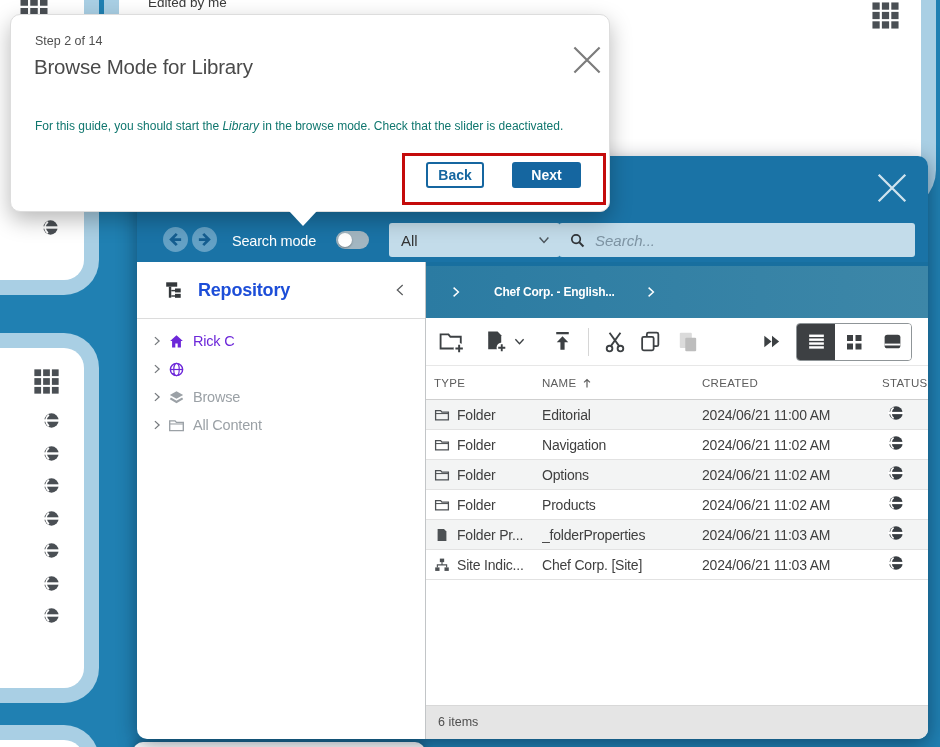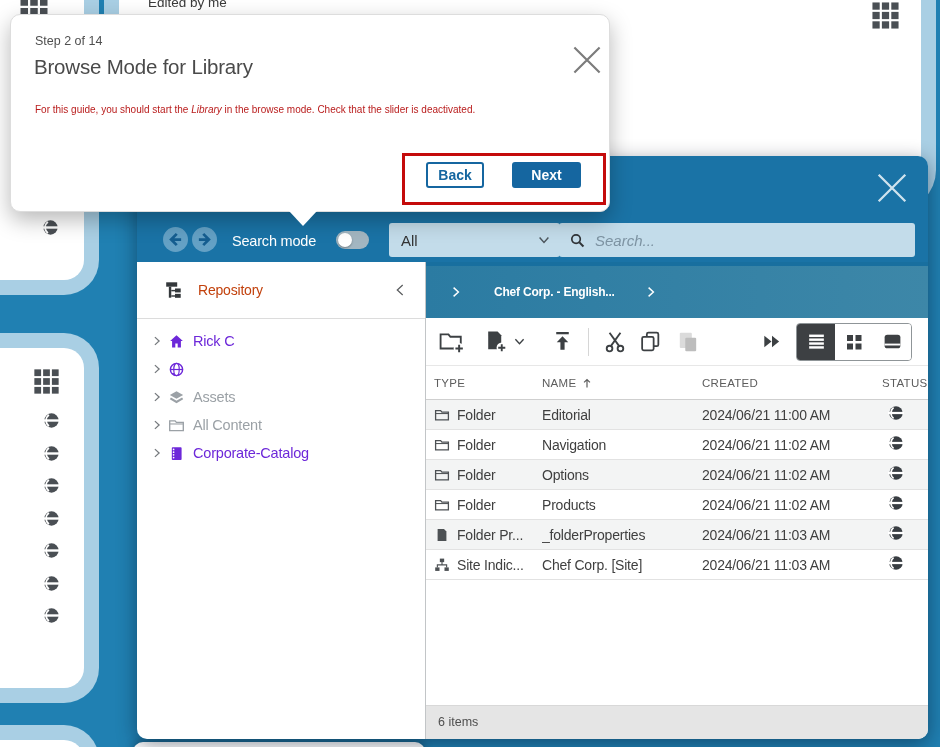--- a/index.html
+++ b/index.html
@@ -35,21 +35,21 @@
   .searchbox{position:absolute;left:422px;top:67px;width:356px;height:34px;background:#c3dcea;border-radius:3px;
           display:flex;align-items:center;}
   .searchbox svg{margin:0 7px 0 10px;color:#2f3337;flex:none;}
   .searchbox input{border:0;outline:0;background:transparent;flex:1;font-size:15px;color:#333;font-family:inherit;height:100%;}
   .searchbox input::placeholder{color:#7d93a2;font-style:italic;}
 
   .win-body{flex:1;display:flex;min-height:0;}
   .left-panel{width:288px;flex:none;background:#fff;border-right:1px solid #c2c5c7;border-radius:0 0 0 10px;display:flex;flex-direction:column;}
   .repo-header{height:56px;flex:none;border-bottom:1px solid #dcdcdc;display:flex;align-items:center;}
   .repo-header .ric{margin:0 12px 0 27px;color:#34383b;}
-  .repo-title{font-size:14px;color:#c2410c;flex:1;letter-spacing:-.2px;}
+  .repo-title{font-size:18px;color:#1d4ed8;flex:1;letter-spacing:-.2px;font-weight:bold;}
   .repo-collapse{margin-right:16px;color:#5a5c5e;}
   .tree{padding-top:8px;}
   .titem{height:28px;display:flex;align-items:center;padding-left:13px;font-size:14.5px;color:#6d28d9;cursor:pointer;letter-spacing:-.2px;}
   .titem .exp{color:#75797d;margin-right:4px;}
   .titem .ti{margin-right:8px;}
   .titem.muted{color:#9ba1a6;}
 
   .right-panel{flex:1;display:flex;flex-direction:column;min-width:0;border-radius:0 0 10px 0;background:#fff;}
   .crumbbar{height:56px;flex:none;background:linear-gradient(90deg,#2b7ba2,#3d87a8);border-top:4px solid #186f9f;
             box-sizing:border-box;display:flex;align-items:center;color:#fff;}
@@ -77,21 +77,21 @@
   .rows-spacer{flex:1;}
   .statusbar{flex:none;border-top:1px solid #d8d8d8;font-size:12.5px;color:#4f4f4f;padding:9px 0 10px 12px;border-radius:0 0 10px 0;background:#e5e5e5;}
 
   
   .tour{position:absolute;left:10px;top:14px;width:600px;height:198px;background:#fff;border:1px solid #ddd;
         box-sizing:border-box;border-radius:10px;box-shadow:0 8px 22px rgba(0,0,0,.28);z-index:50;}
   .tour-pointer{position:absolute;left:289px;top:211px;width:0;height:0;z-index:51;
         border-left:14px solid transparent;border-right:14px solid transparent;border-top:15px solid #fff;}
   .tour-step{position:absolute;left:24px;top:19px;font-size:12.5px;color:#4f4f4f;}
   .tour-title{position:absolute;left:23px;top:40px;font-size:20.5px;color:#4a4a4a;letter-spacing:-.2px;}
-  .tour-body{position:absolute;left:24px;top:77px;width:548px;font-size:10px;line-height:1.55;color:#b91c1c;}
+  .tour-body{position:absolute;left:24px;top:90px;width:548px;font-size:12px;line-height:1.55;color:#0f766e;}
   .tour-close{position:absolute;left:558px;top:27px;width:36px;height:36px;color:#7c7c7c;cursor:pointer;}
   .btn{position:absolute;top:147px;height:26px;border-radius:3px;font-size:14px;font-weight:bold;
        display:flex;align-items:center;justify-content:center;box-sizing:border-box;cursor:pointer;font-family:inherit;}
   .btn.back{left:415px;width:58px;background:#fff;border:2px solid #1566a0;color:#1566a0;}
   .btn.next{left:501px;width:69px;background:#1566a0;border:2px solid #1566a0;color:#fff;}
   .redbox{position:absolute;left:391px;top:138px;width:198px;height:46px;border:3px solid #c40b0b;pointer-events:none;z-index:5;}
 </style>
 </head>
 <body>
 
@@ -334,39 +334,30 @@
                 <use href="#i-globe"></use>
               </svg>
           </div>
           <div class="titem muted">
             <svg class="exp" width="14" height="14">
                 <use href="#i-chev-r"></use>
               </svg>
             <svg class="ti" width="17" height="17">
                 <use href="#i-layers"></use>
               </svg>
-            <span>Assets</span>
+            <span>Browse</span>
           </div>
           <div class="titem muted">
             <svg class="exp" width="14" height="14">
                 <use href="#i-chev-r"></use>
               </svg>
             <svg class="ti" width="17" height="17">
                 <use href="#i-folder"></use>
               </svg>
             <span>All Content</span>
-          </div>
-          <div class="titem">
-            <svg class="exp" width="14" height="14">
-                <use href="#i-chev-r"></use>
-              </svg>
-            <svg class="ti" width="17" height="17">
-                <use href="#i-catalog"></use>
-              </svg>
-            <span>Corporate-Catalog</span>
           </div>
         </div>
       </div>
 
       <div class="right-panel">
         <div class="crumbbar">
           <svg class="c1" width="16" height="16">
               <use href="#i-chev-r"></use>
             </svg>
           <span class="crumb-label">Chef Corp. - English...</span>

